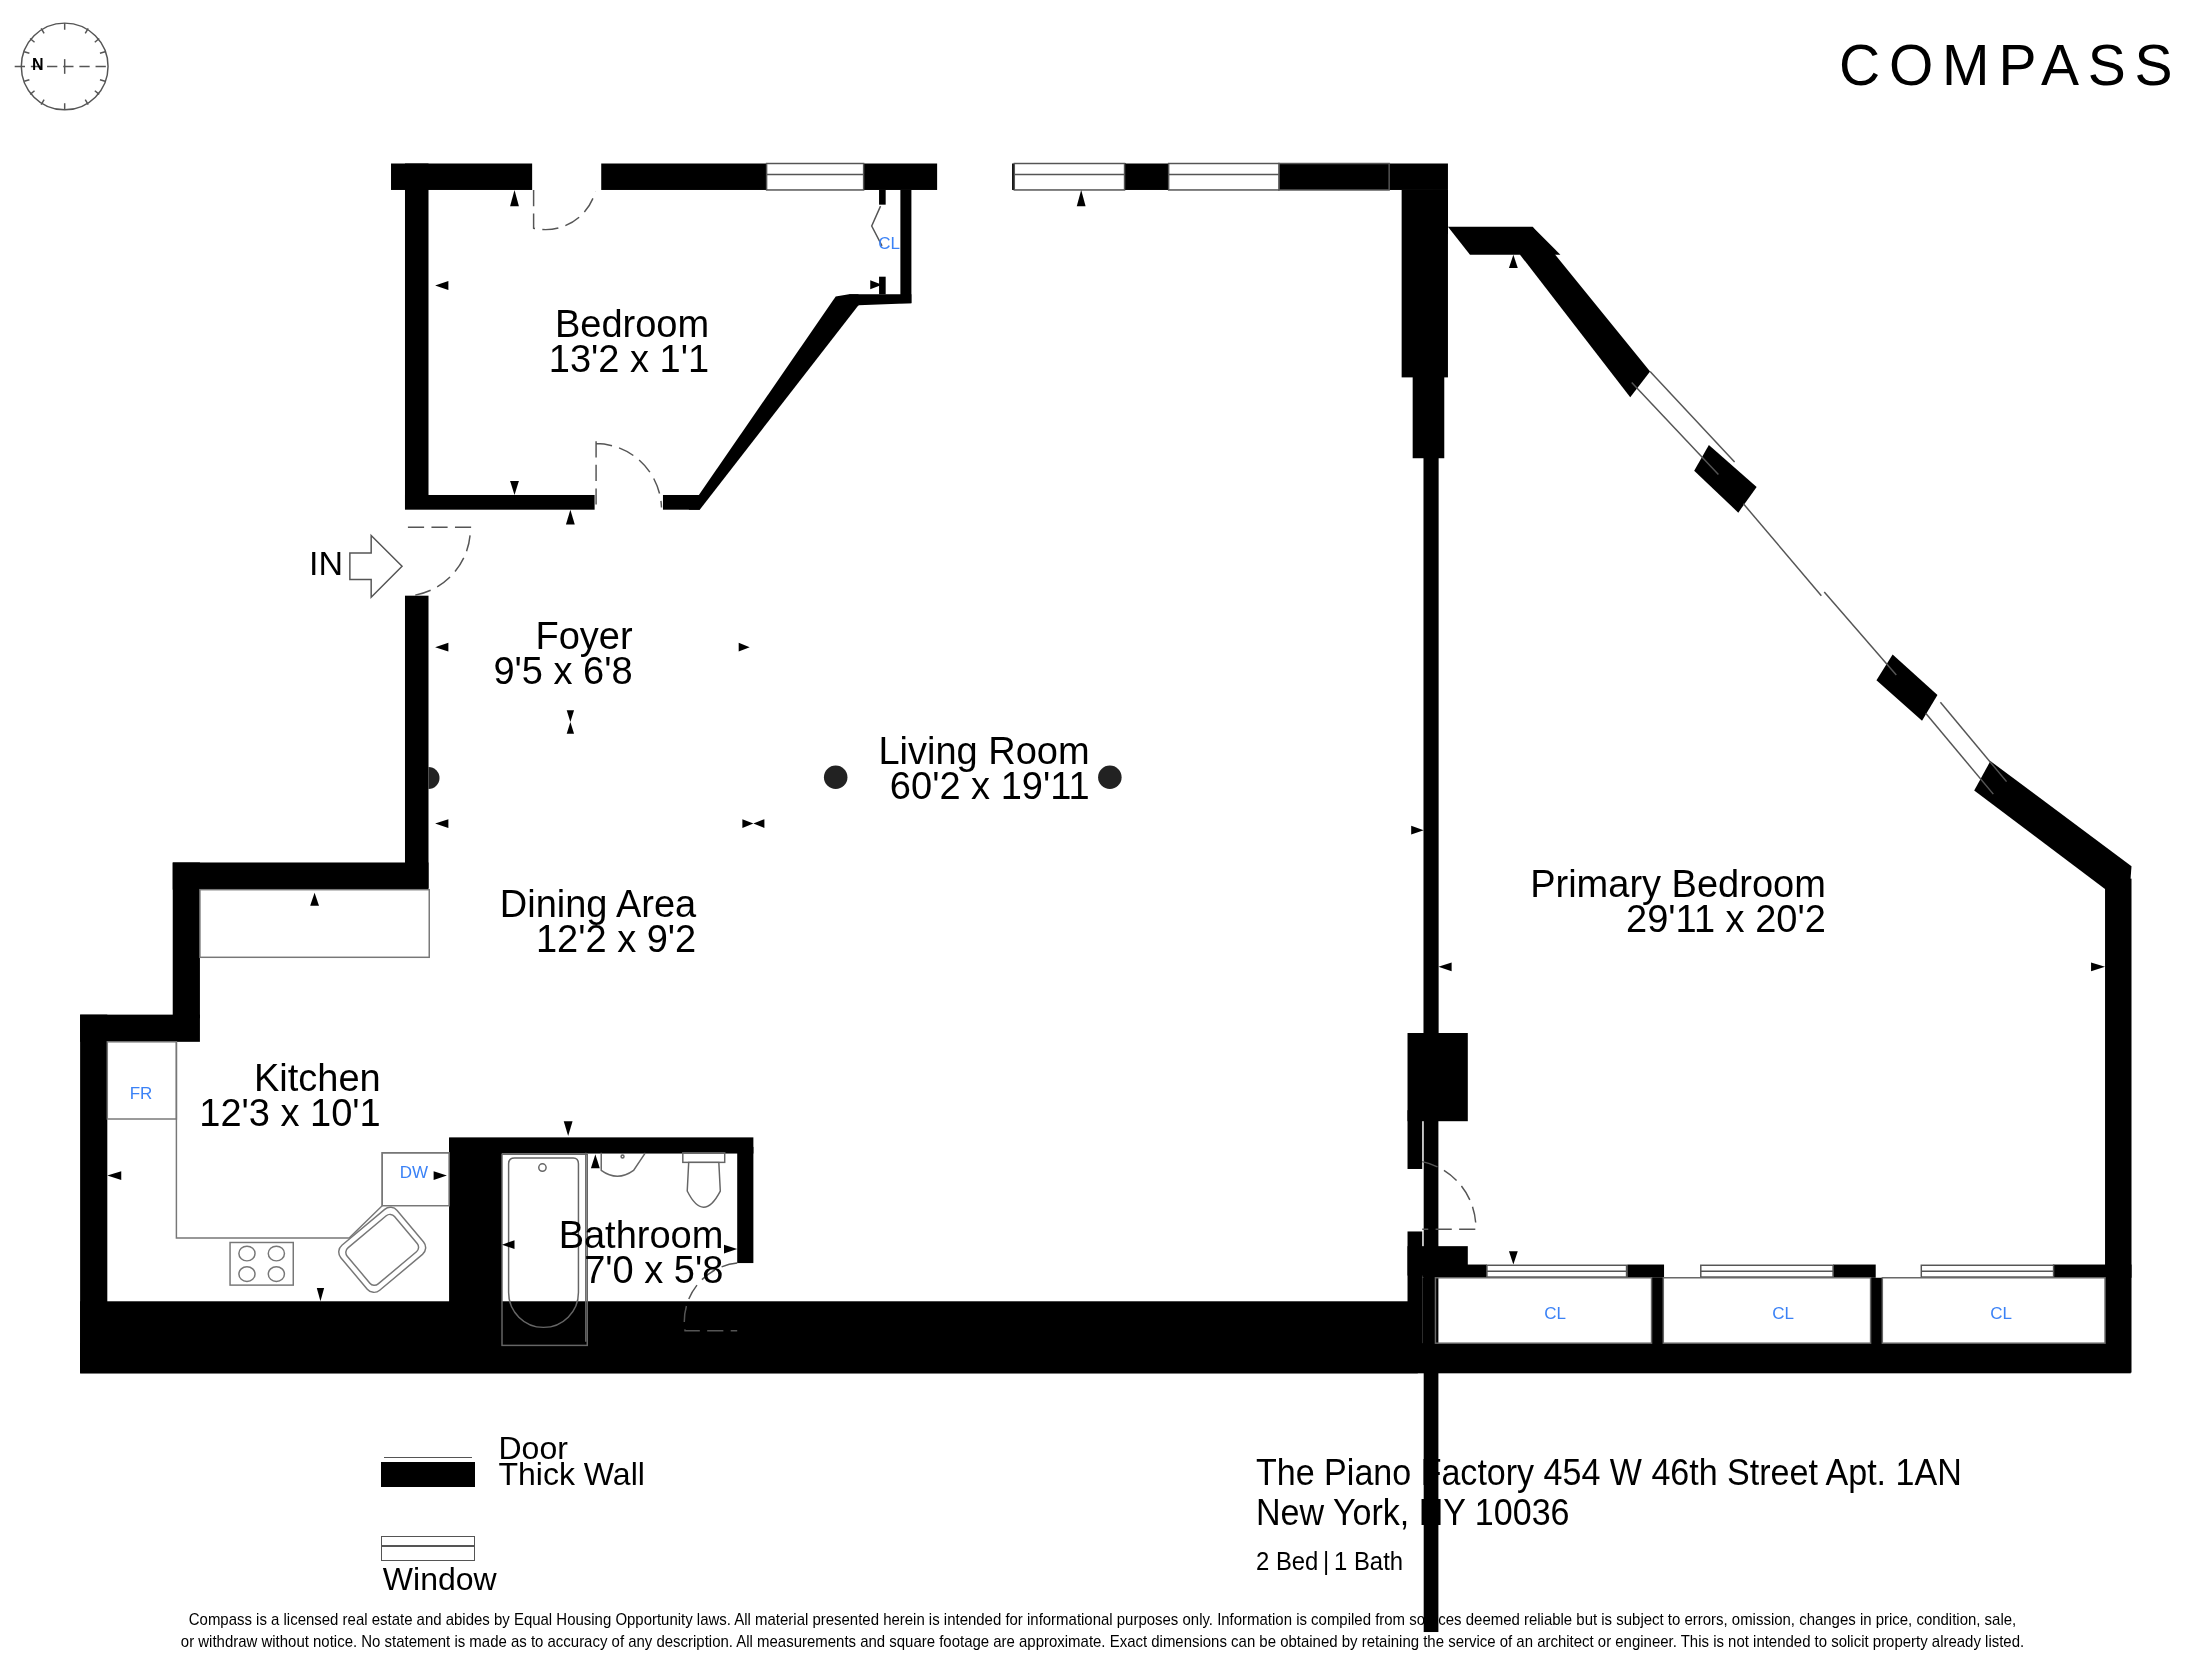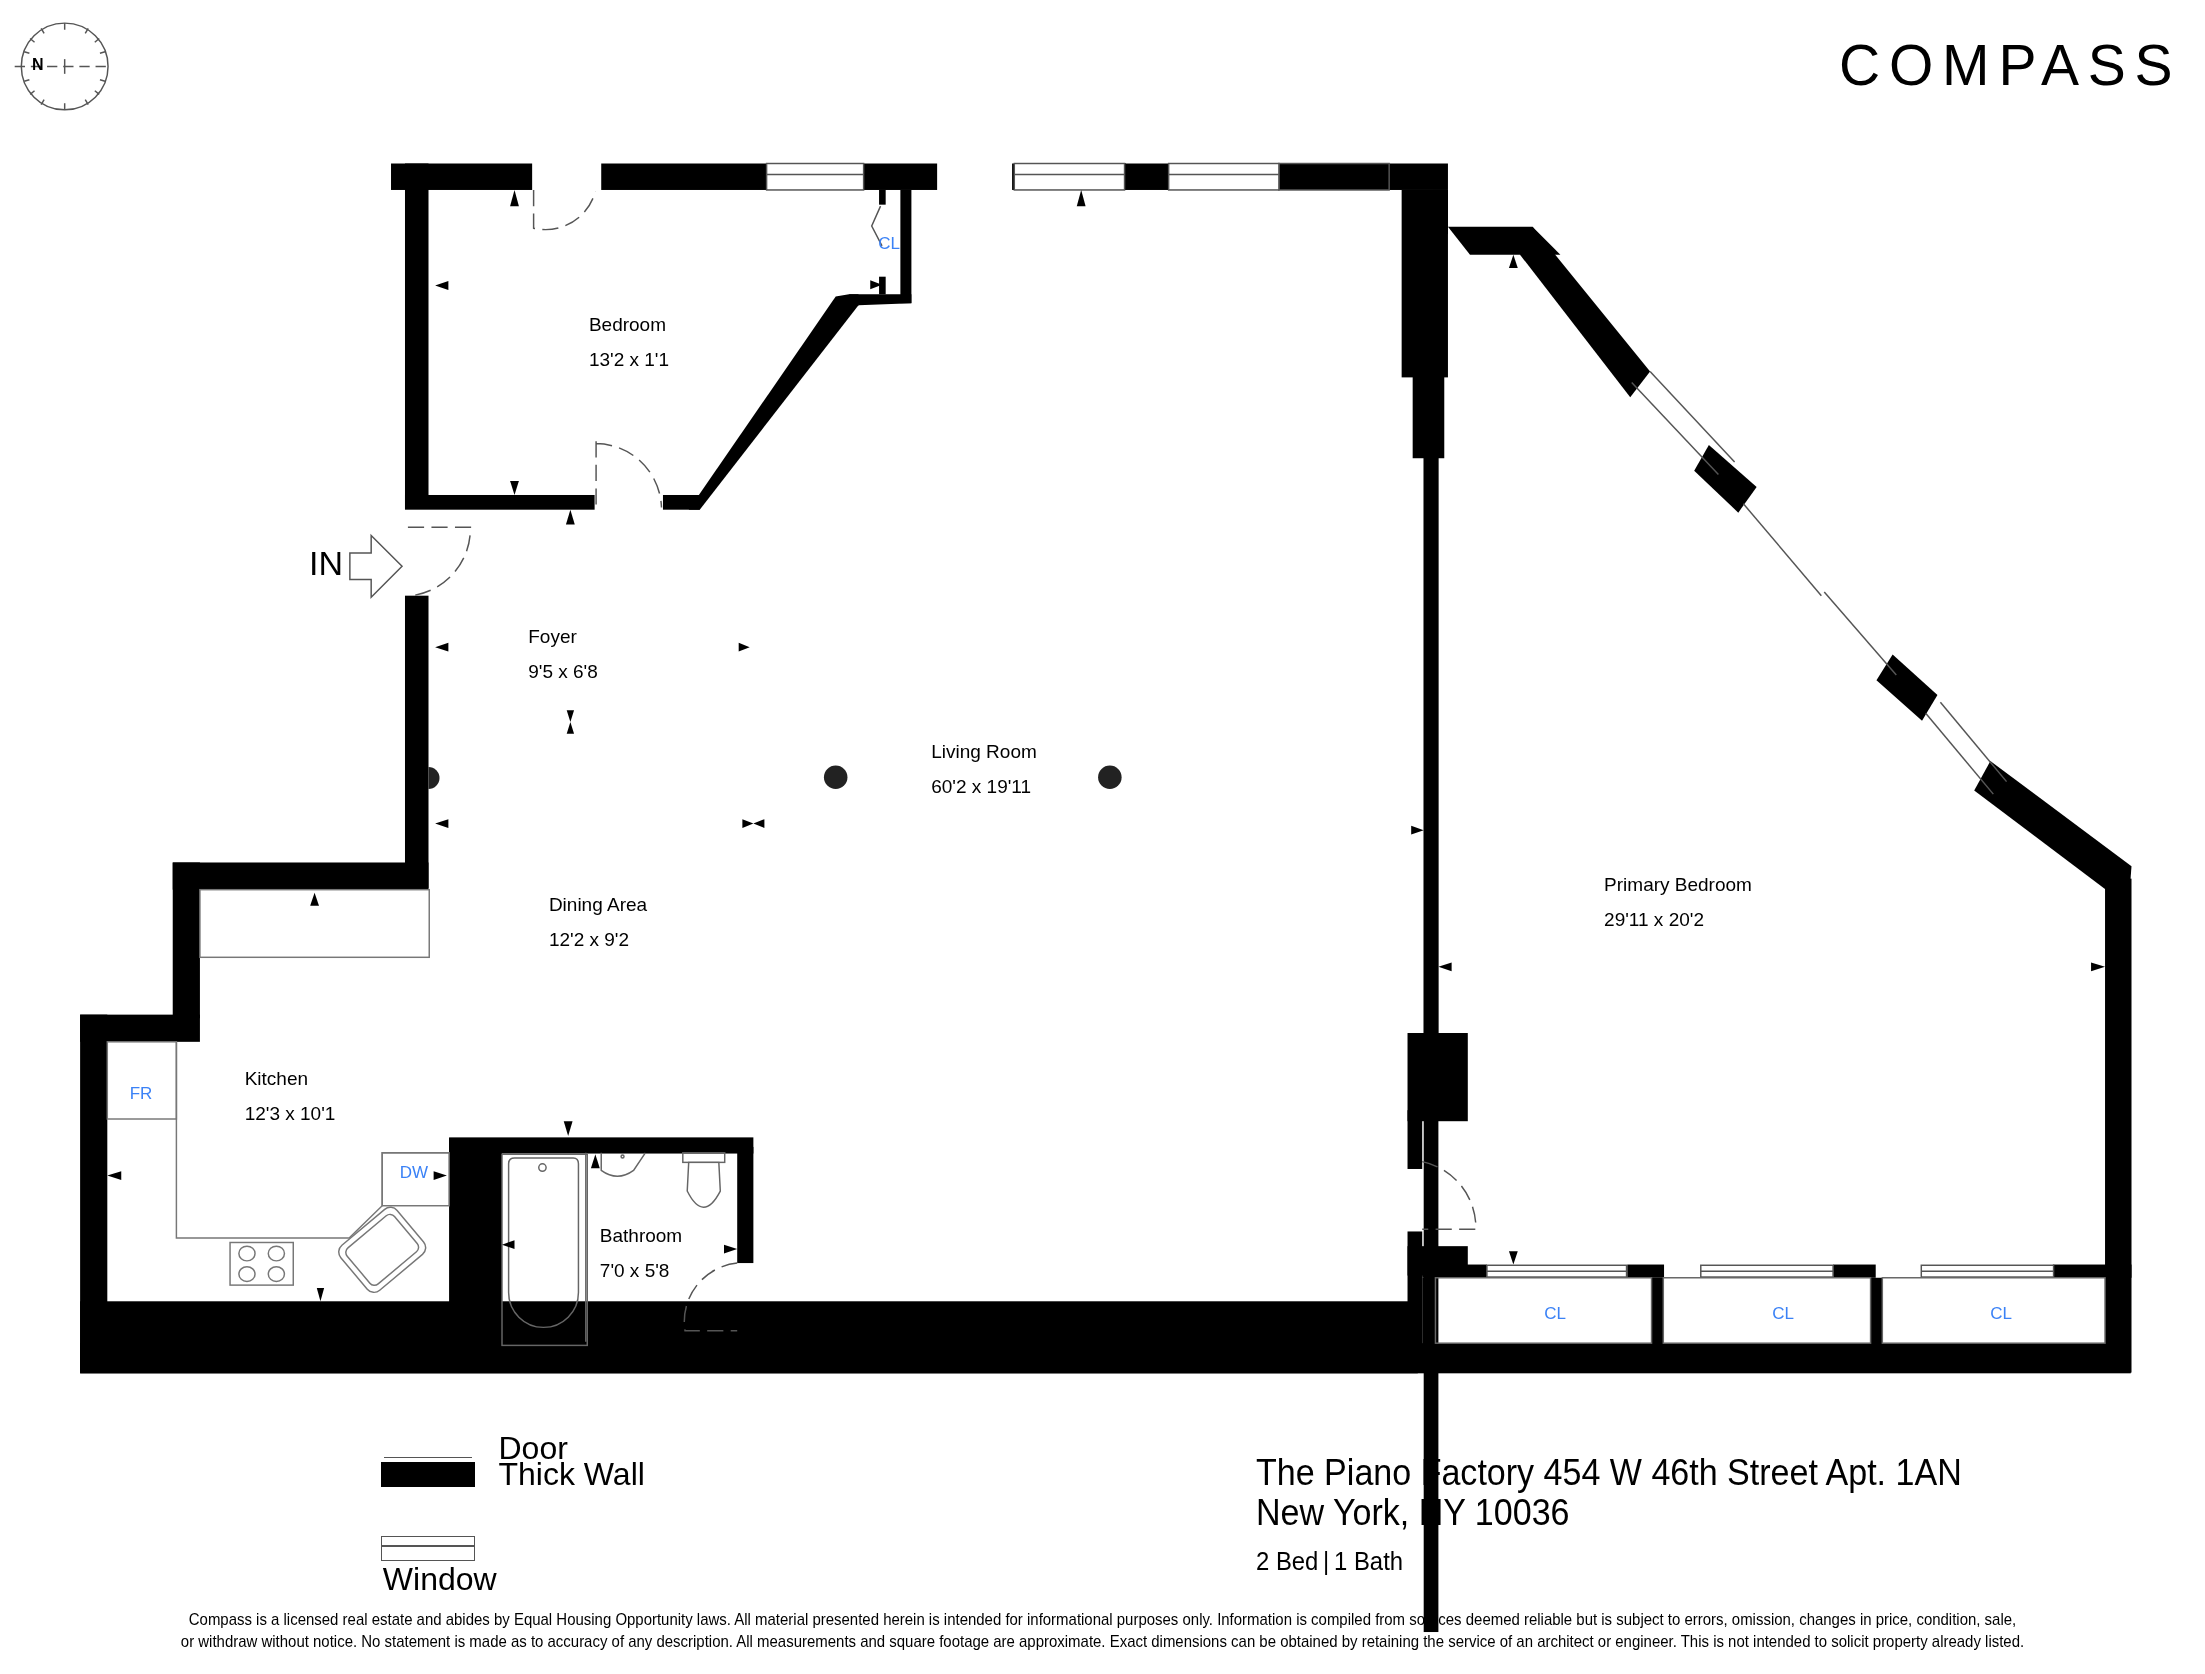--- a/index.html
+++ b/index.html
@@ -1,19 +1,19 @@
 <!DOCTYPE html>
 <html style="font-size:11.8px"><head>
 <meta charset="utf-8">
 <style>
   html, body { margin:0; padding:0; background:#ffffff; }
   body { width:2205px; height:1675px; position:relative; overflow:hidden; font-family:"Liberation Sans", sans-serif; color:#000; }
   .abs { position:absolute; }
   #plan { position:absolute; left:0; top:0; width:2205px; height:1675px; }
-  .room-label { position:absolute; text-align:left; font-size:19px; line-height:35px; color:#000; white-space:nowrap; transform:translateX(-50%); }
+  .room-label { position:absolute; text-align:right; font-size:38px; line-height:35px; color:#000; white-space:nowrap; transform:translateX(-50%); }
   .small-label { position:absolute; font-size:17px; color:#3b82f6; transform:translate(-50%,-50%); }
   .in-label { position:absolute; font-size:34px; }
   .logo { position:absolute; left:1839px; top:32px; font-size:57px; letter-spacing:8.8px; font-weight:400; }
   .legend-row { position:absolute; left:381px; display:flex; align-items:center; }
   .legend-swatch { width:94px; height:25px; position:relative; margin-right:23.5px; }
   .legend-text { font-size:32px; }
   .addr1, .addr2 { position:absolute; left:1256px; font-size:37px; transform:scaleX(0.92); transform-origin:left; white-space:nowrap; }
   .addr1 { top:1452px; }
   .addr2 { top:1492px; }
   .beds { position:absolute; left:1256px; top:1546px; font-size:26.5px; transform:scaleX(0.9); transform-origin:left; white-space:nowrap; }

